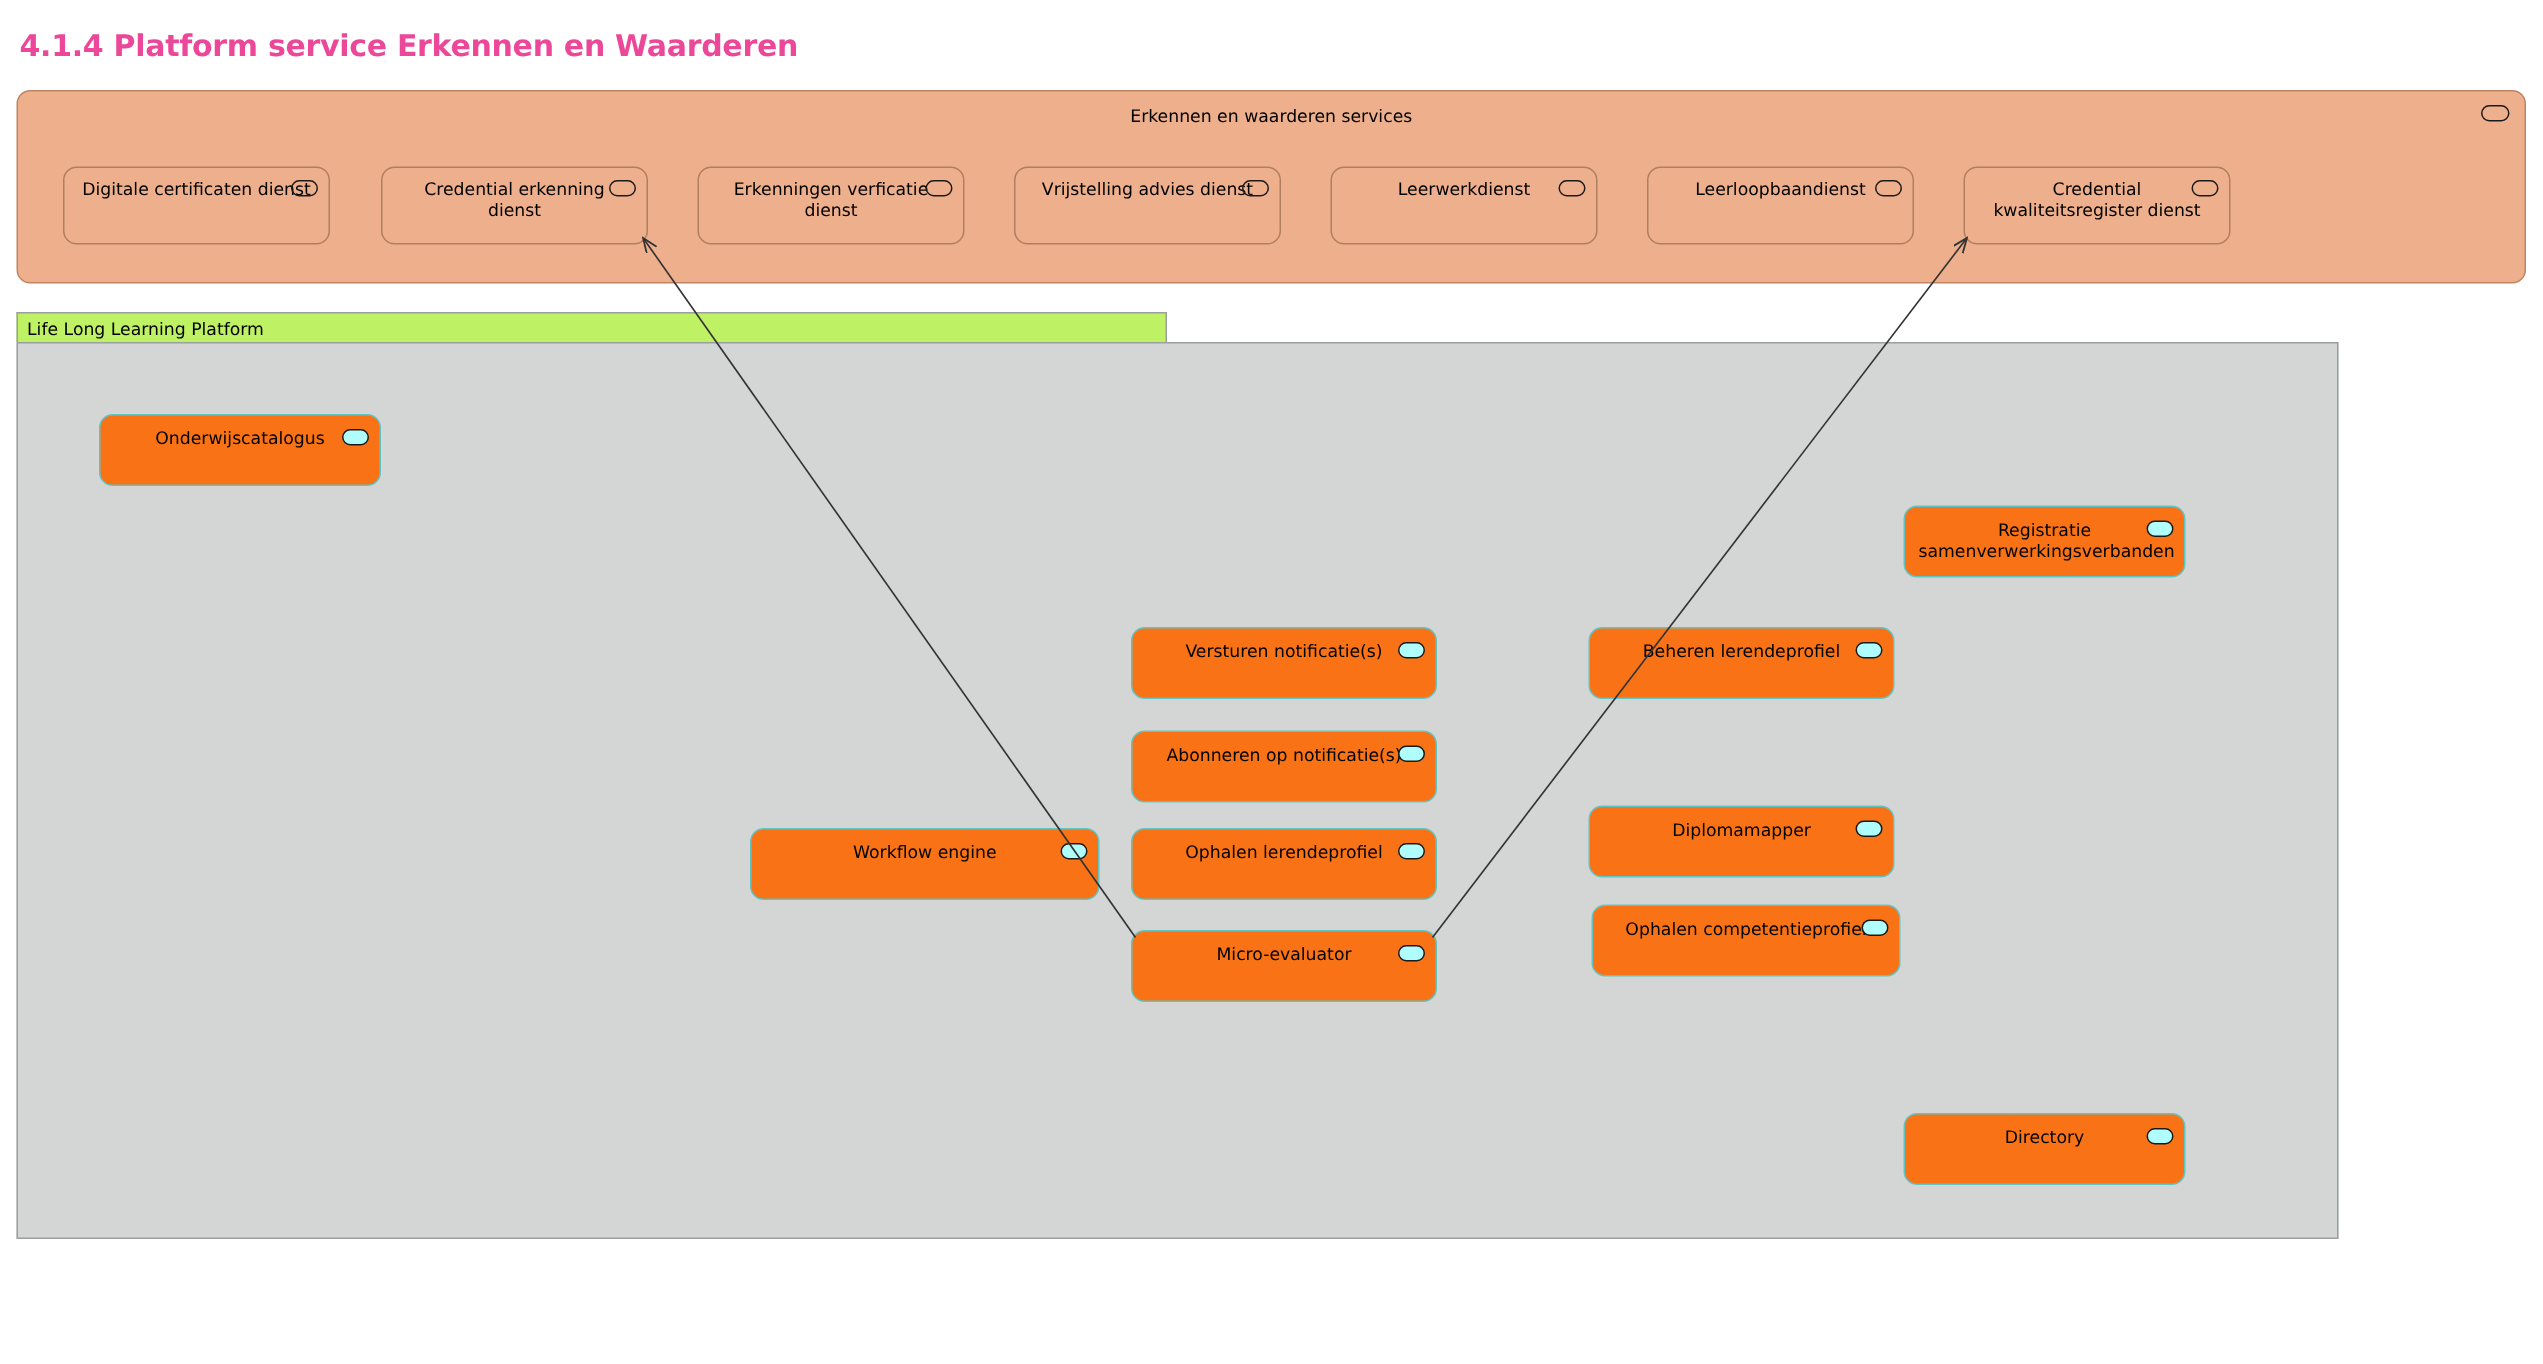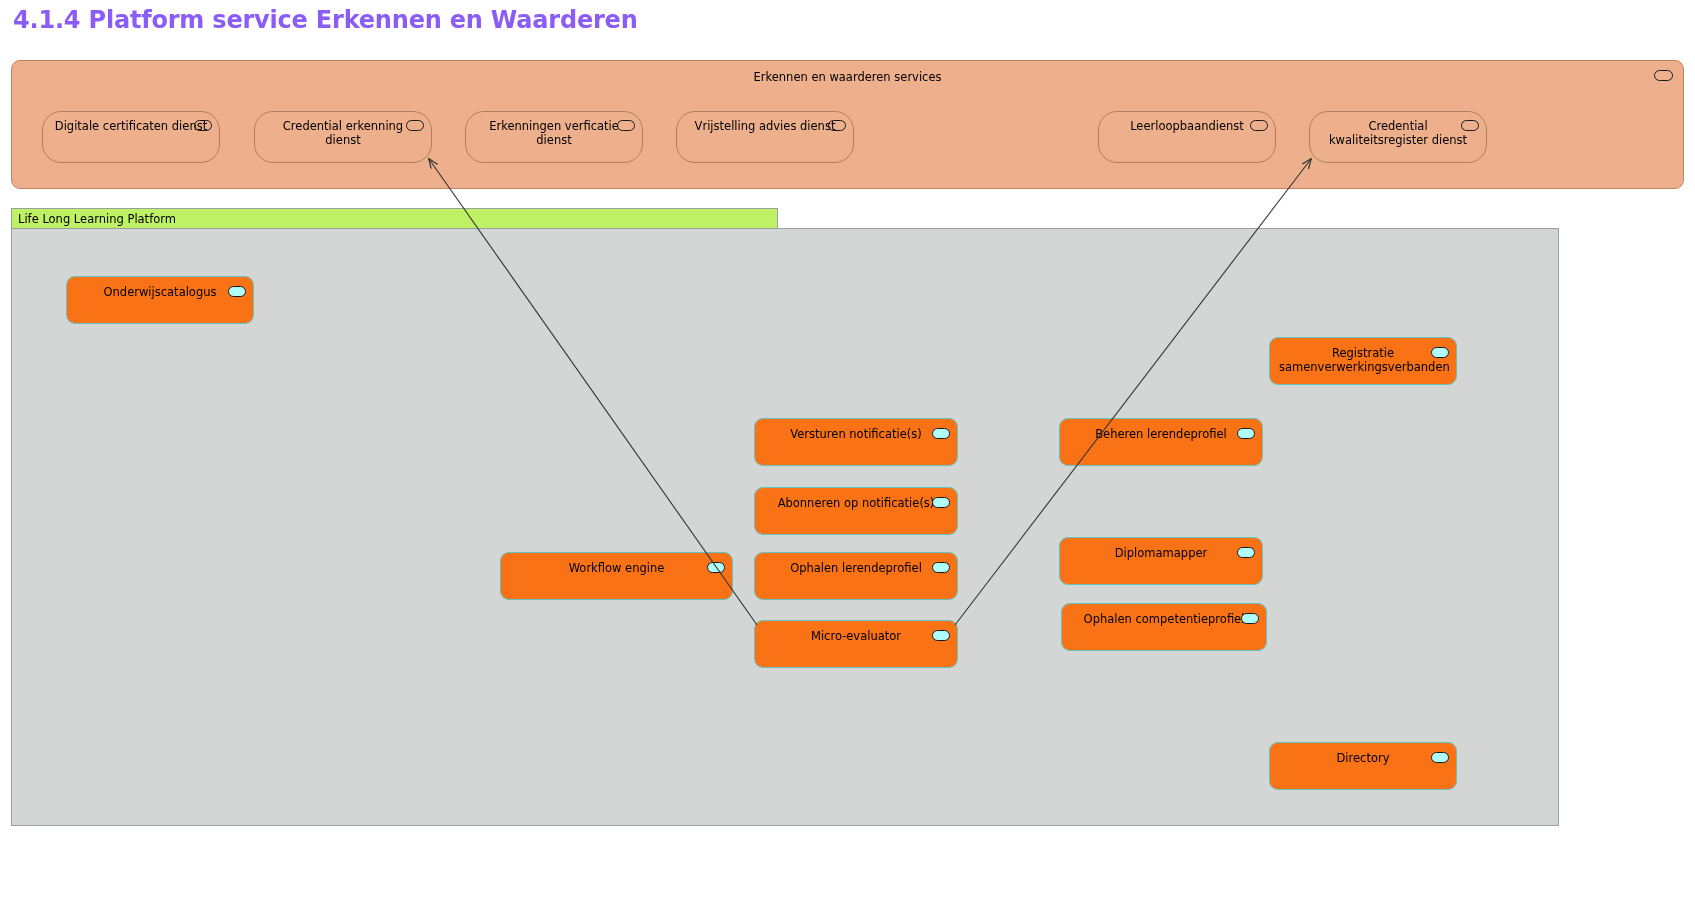--- a/index.html
+++ b/index.html
@@ -12,24 +12,24 @@
     position: relative;
     width: 1695px;
     height: 909px;
     background: #ffffff;
     overflow: hidden;
   }
 
   
   #page-title {
     position: absolute;
-    left: 13px; top: 6px;
-    font-size: 24px;
+    left: 13px; top: 18px;
+    font-size: 20px;
     font-weight: bold;
-    color: #8b5cf6;
+    color: #ec4899;
     letter-spacing: -0.2px;
     white-space: nowrap;
   }
 
   
   #services-band {
     position: absolute;
     left: 11px; top: 60px;
     width: 1673px; height: 129px;
     background: #eeb08c;
@@ -51,21 +51,21 @@
     border-radius: 6px;
     background: transparent;
   }
 
   .service-box {
     position: absolute;
     top: 50px;
     height: 52px;
     background: #eeb08c;
     border: 1px solid #b07f5f;
-    border-radius: 19px;
+    border-radius: 9px;
   }
   .service-label {
     position: absolute;
     left: 9px; right: 9px; top: 7px;
     text-align: center;
     font-size: 11.5px;
     line-height: 14px;
     color: #000000;
   }
   .service-icon {
@@ -157,20 +157,24 @@
     <div class="service-box" style="left:453px; width:178px;">
       <div class="service-label">Erkenningen verficatie dienst</div>
       <div class="service-icon"></div>
     </div>
 
     <div class="service-box" style="left:664px; width:178px;">
       <div class="service-label">Vrijstelling advies dienst</div>
       <div class="service-icon"></div>
     </div>
 
+    <div class="service-box" style="left:875px; width:178px;">
+      <div class="service-label">Leerwerkdienst</div>
+      <div class="service-icon"></div>
+    </div>
 
     <div class="service-box" style="left:1086px; width:178px;">
       <div class="service-label">Leerloopbaandienst</div>
       <div class="service-icon"></div>
     </div>
 
     <div class="service-box" style="left:1297px; width:178px;">
       <div class="service-label">Credential kwaliteitsregister dienst</div>
       <div class="service-icon"></div>
     </div>

